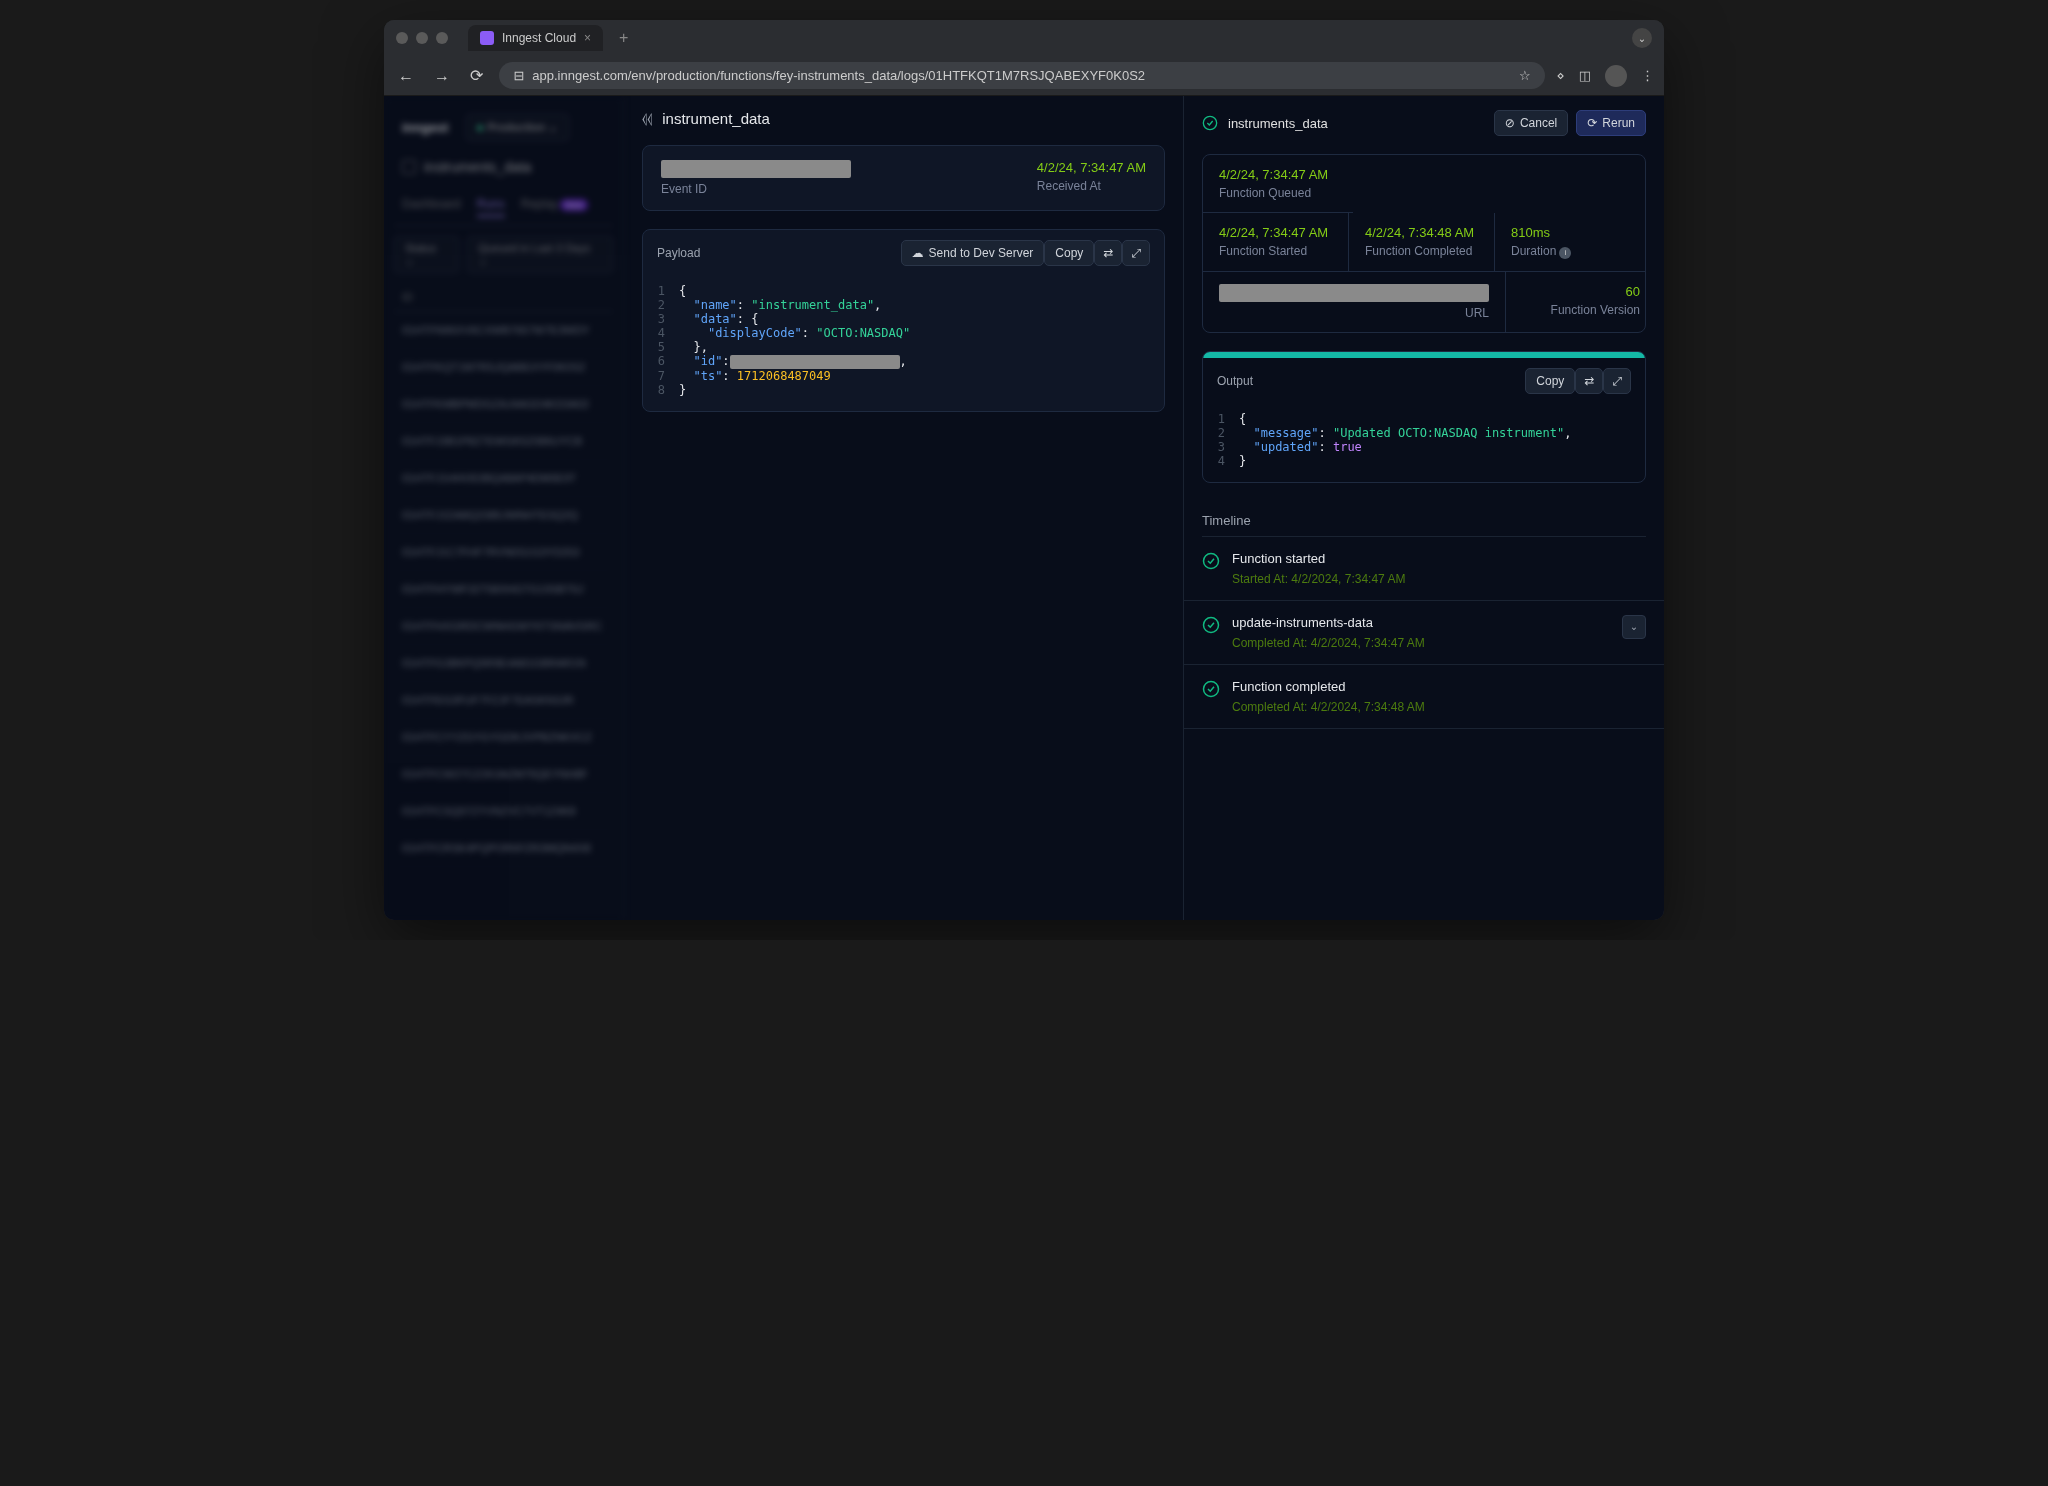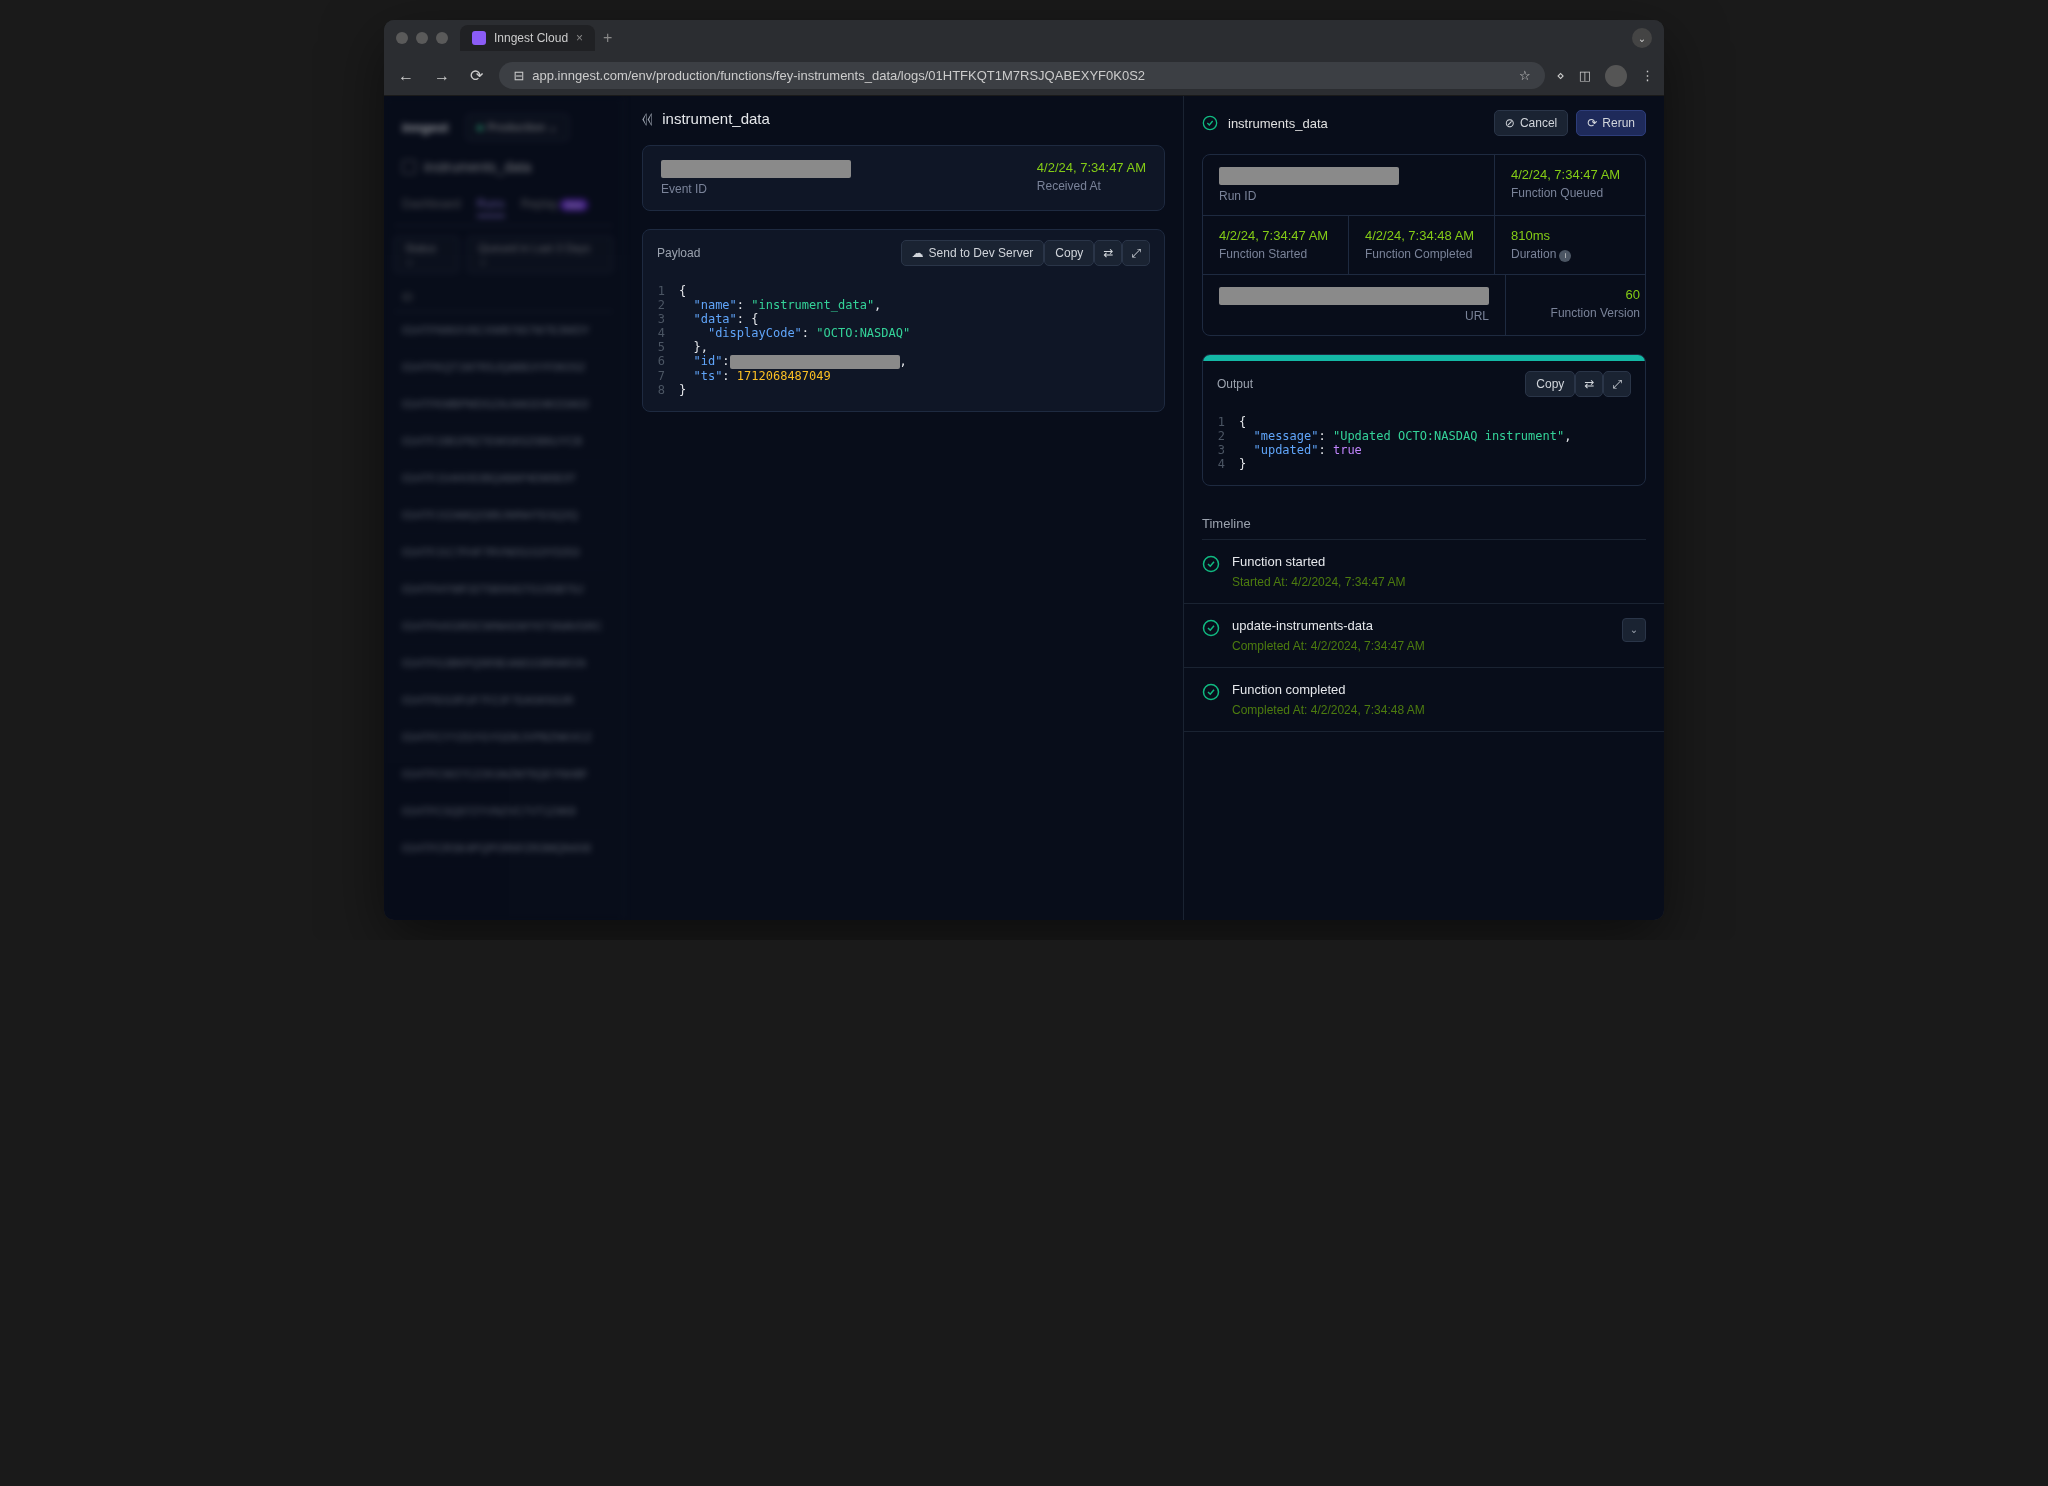--- a/index.html
+++ b/index.html
@@ -1,20 +1,20 @@
 <!DOCTYPE html>
 <html><head>
 <meta charset="utf-8">
 <style>
 * { margin: 0; padding: 0; box-sizing: border-box; }
 body { font-family: -apple-system, BlinkMacSystemFont, 'Segoe UI', sans-serif; background: #1a1a1a; color: #e0e0e0; font-size: 13px; overflow: hidden; }
 .window { width: 1280px; height: 900px; background: #2b2d31; border-radius: 10px; overflow: hidden; margin: 20px auto; box-shadow: 0 20px 60px rgba(0,0,0,0.5); display: flex; flex-direction: column; }
 
 
-.titlebar { background: #2b2d31; height: 36px; display: flex; align-items: center; padding: 0 12px; gap: 0; }
+.titlebar { background: #2b2d31; height: 36px; display: flex; align-items: center; padding: 0 12px; gap: 8px; }
 .traffic { display: flex; gap: 8px; }
 .dot { width: 12px; height: 12px; border-radius: 50%; background: #5a5a5a; }
 .tab { display: flex; align-items: center; gap: 8px; background: #202124; padding: 6px 12px; border-radius: 8px 8px 0 0; margin-left: 12px; font-size: 12px; color: #ccc; }
 .tab-icon { width: 14px; height: 14px; background: #8b5cf6; border-radius: 3px; }
 .tab-close { color: #888; cursor: pointer; }
 .new-tab { color: #888; margin-left: 8px; font-size: 16px; cursor: pointer; }
 .titlebar-right { margin-left: auto; }
 .chev-wrap { width: 20px; height: 20px; border-radius: 50%; background: #444; display: flex; align-items: center; justify-content: center; font-size: 10px; color: #ccc; }
 
 .toolbar { background: #2b2d31; height: 40px; display: flex; align-items: center; padding: 0 10px; gap: 12px; border-bottom: 1px solid #1a1a1a; }
@@ -263,24 +263,20 @@
               </button>
             <button class="btn accent">
                 <span>⟳</span>
                 <span>Rerun</span>
               </button>
           </div>
         </div>
 
         <div class="grid-card">
           <div class="grid-row">
-            <div class="grid-cell wide">
-              <div class="redact" style="width:180px;"></div>
-              <div class="meta-label">Run ID</div>
-            </div>
             <div class="grid-cell narrow">
               <div class="meta-val">4/2/24, 7:34:47 AM</div>
               <div class="meta-label">Function Queued</div>
             </div>
           </div>
           <div class="grid-row">
             <div class="grid-cell">
               <div class="meta-val">4/2/24, 7:34:47 AM</div>
               <div class="meta-label">Function Started</div>
             </div>

